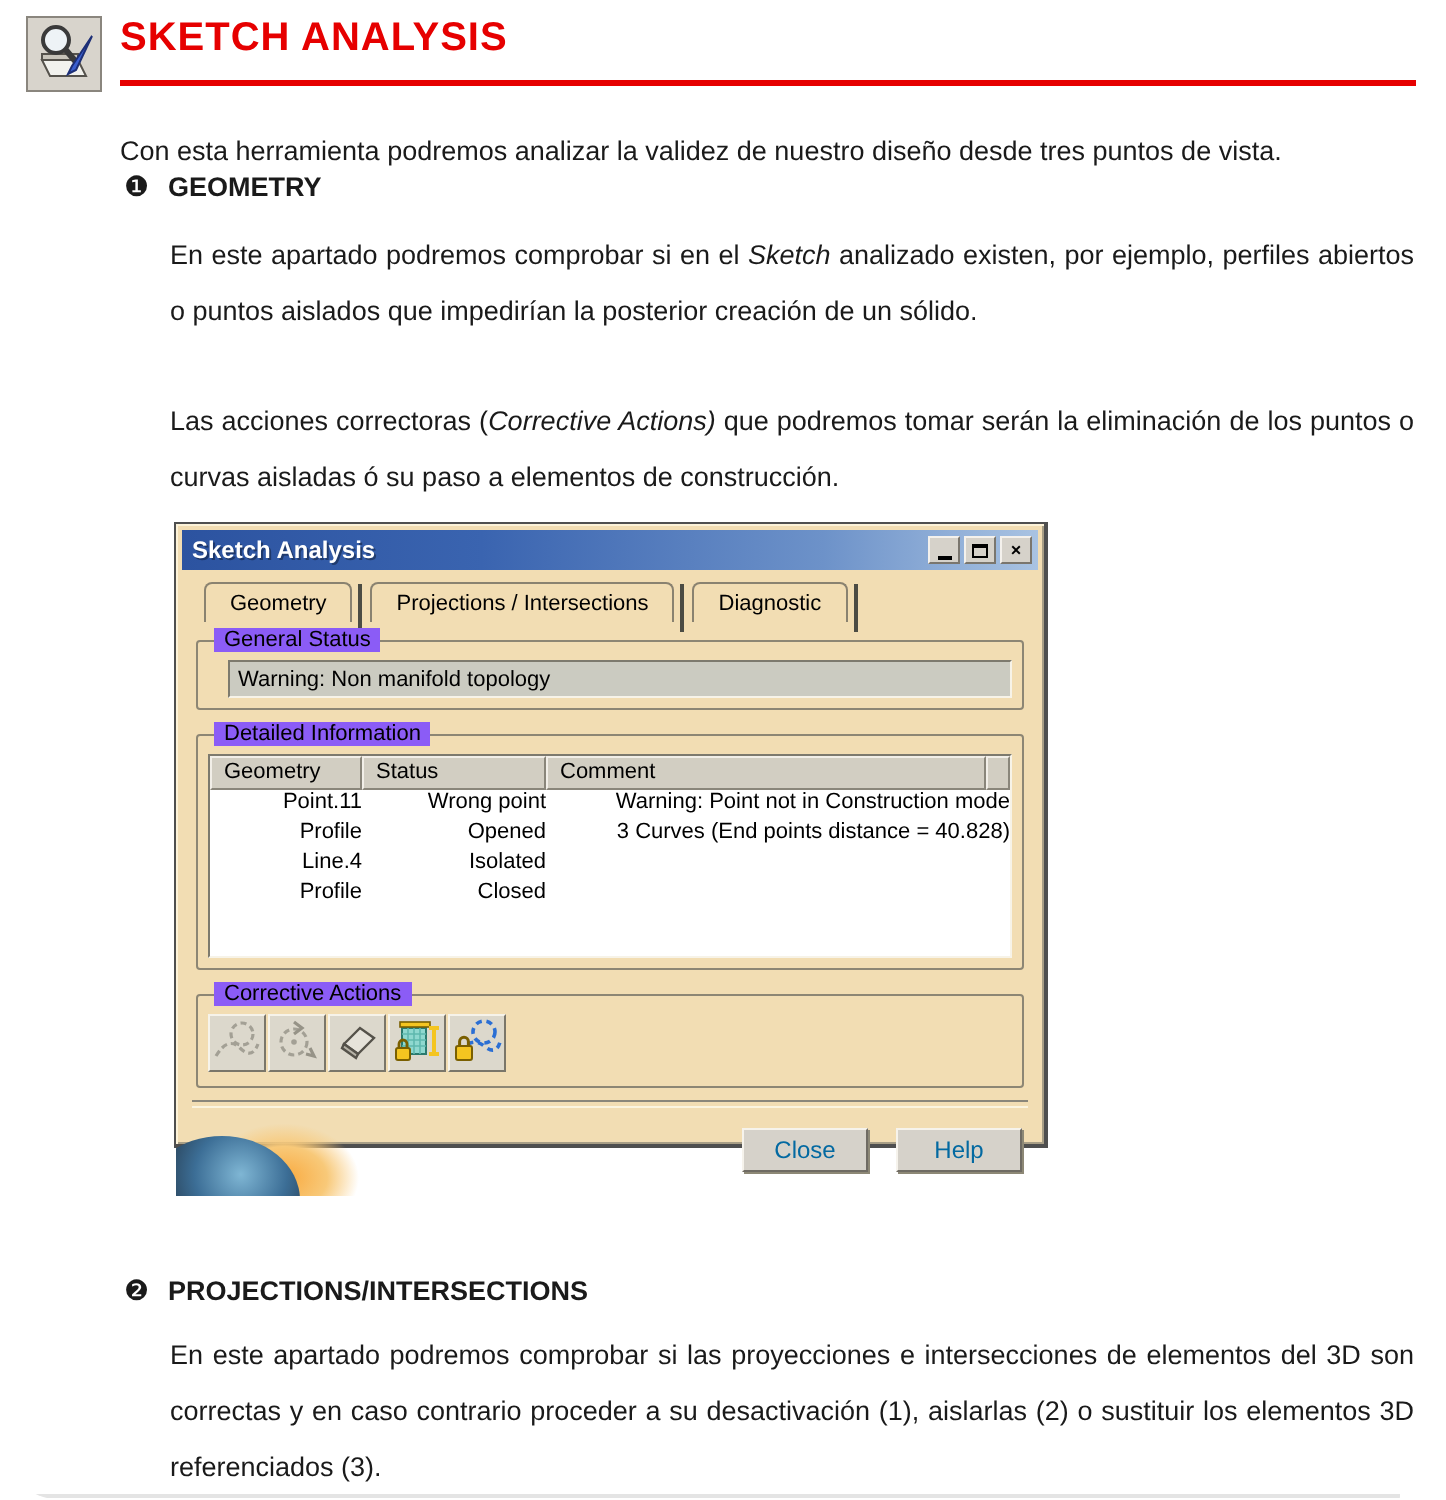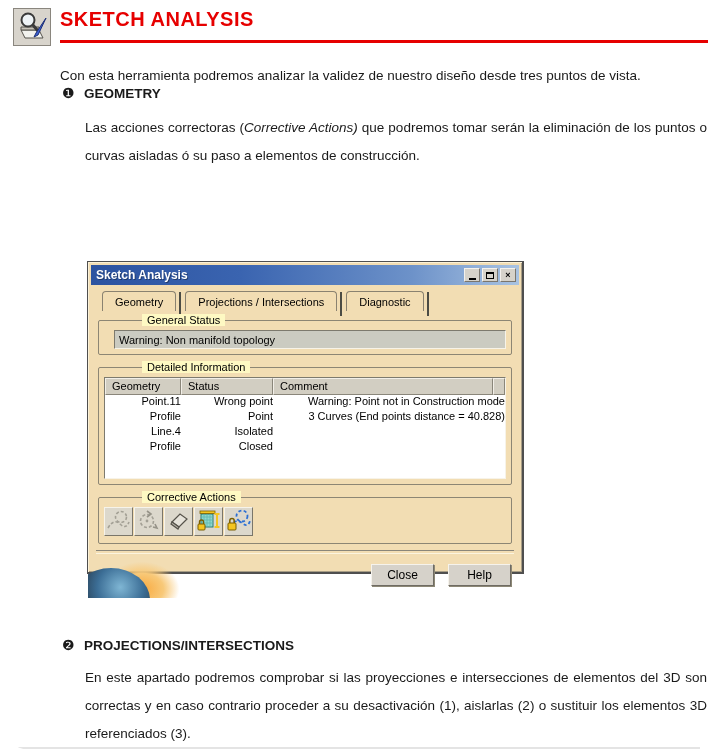--- a/index.html
+++ b/index.html
@@ -48,22 +48,22 @@
 
   
   #tabs{display:flex;align-items:flex-start;margin-left:6px;height:27px;}
   .tab{padding:4px 12px 3px 12px;border:1px solid #8a8270;border-bottom:none;
        border-radius:4px 4px 0 0;background:#f2ddb3;font-size:11px;white-space:nowrap;}
   .tabsep{width:2px;height:24px;background:#4c4c44;margin:1px 4px 0 3px;}
 
   
   .group{position:relative;border:1px solid #8d8674;border-radius:2px;margin:0 2px;
          padding:9px 5px 5px 5px;}
-  .group>.glabel{position:absolute;top:-7px;left:8px;background:#fef9c3;padding:0 5px;
-                 font-size:11px;margin-left:35px;}
+  .group>.glabel{position:absolute;top:-7px;left:8px;background:#8b5cf6;padding:0 5px;
+                 font-size:11px;}
   #group-status{margin-top:2px;}
   #status-bar{height:17px;background:#cbcbc1;border:1px solid;border-color:#7d7a6e #f7f3e8 #f7f3e8 #7d7a6e;
               display:flex;align-items:center;padding-left:4px;font-size:11px;margin-left:10px;}
   #group-detail{margin-top:12px;}
   #table-box{border:1px solid;border-color:#7d7a6e #f7f3e8 #f7f3e8 #7d7a6e;background:#fff;height:100px;
              display:flex;flex-direction:column;overflow:hidden;}
   #thead{display:flex;height:17px;flex:0 0 auto;}
   .th{background:#d2cec2;border:1px solid;border-color:#f2efe8 #8a867a #8a867a #f2efe8;
       box-sizing:border-box;padding:1px 0 0 6px;font-size:11px;overflow:hidden;white-space:nowrap;}
   .th.c0{width:76px;} .th.c1{width:92px;} .th.c2{flex:1;} .th.cap{width:12px;}
@@ -80,21 +80,21 @@
 
   #dlg-footer{position:relative;height:42px;}
   #globe{position:absolute;left:-8px;bottom:-2px;width:110px;height:48px;overflow:hidden;pointer-events:none;}
   #globe .glow{position:absolute;left:6px;bottom:-26px;width:96px;height:70px;
                background:radial-gradient(closest-side,#f9a93e 0%,#f8c979 45%,rgba(242,221,179,0) 78%);}
   #globe .sphere{position:absolute;left:-16px;bottom:-34px;width:78px;height:64px;border-radius:50%;
                  background:radial-gradient(circle at 62% 30%,#7fb6d4 0%,#3c6e96 35%,#22303e 70%,#151a22 100%);}
   #dlg-buttons{position:absolute;right:3px;bottom:10px;display:flex;gap:14px;}
   .dlgbtn{width:63px;height:22px;background:#d6d2ca;border:1px solid;
           border-color:#f6f3ec #6f6b63 #6f6b63 #f6f3ec;box-shadow:1px 1px 0 #8d8876;
-          font-size:12px;font-family:"Liberation Sans",sans-serif;color:#000000;
+          font-size:12px;font-family:"Liberation Sans",sans-serif;color:#0369a1;
           display:flex;align-items:center;justify-content:center;}
 </style>
 </head>
 <body>
 
 <div id="page">
 
   <div id="doc-header">
     <div id="header-icon">
       <svg width="38" height="38" viewBox="0 0 38 38">
@@ -109,20 +109,21 @@
     <div id="page-title">SKETCH ANALYSIS</div>
     <div id="title-rule"></div>
   </div>
 
   <p class="intro">Con esta herramienta podremos analizar la validez de nuestro diseño desde tres puntos de vista.</p>
 
   <div class="section-head" id="section-1-head">
     <span class="num">❶</span><span>GEOMETRY</span>
   </div>
   <div class="paras" id="section-1-paras">
+      <p class="para"><span>En este apartado podremos comprobar si en el </span><i>Sketch</i><span> analizado existen, por ejemplo, perfiles abiertos o puntos aislados que impedirían la posterior creación de un sólido.</span></p>
       <p class="para"><span>Las acciones correctoras (</span><i>Corrective Actions)</i><span> que podremos tomar serán la eliminación de los puntos o curvas aisladas ó su paso a elementos de construcción.</span></p>
     </div>
 
   <div id="dialog">
     <div id="titlebar">
       <span id="titlebar-text">Sketch Analysis</span>
       <div id="win-buttons">
         <div class="winbtn">
             <div class="glyph-min"></div>
           </div>
@@ -158,21 +159,21 @@
               <div class="th cap"></div>
             </div>
           <div id="tbody">
               <div class="tr">
                 <div class="td c0">Point.11</div>
                 <div class="td c1">Wrong point</div>
                 <div class="td c2">Warning: Point not in Construction mode</div>
               </div>
               <div class="tr">
                 <div class="td c0">Profile</div>
-                <div class="td c1">Point</div>
+                <div class="td c1">Opened</div>
                 <div class="td c2">3 Curves (End points distance = 40.828)</div>
               </div>
               <div class="tr">
                 <div class="td c0">Line.4</div>
                 <div class="td c1">Isolated</div>
                 <div class="td c2"></div>
               </div>
               <div class="tr">
                 <div class="td c0">Profile</div>
                 <div class="td c1">Closed</div>

